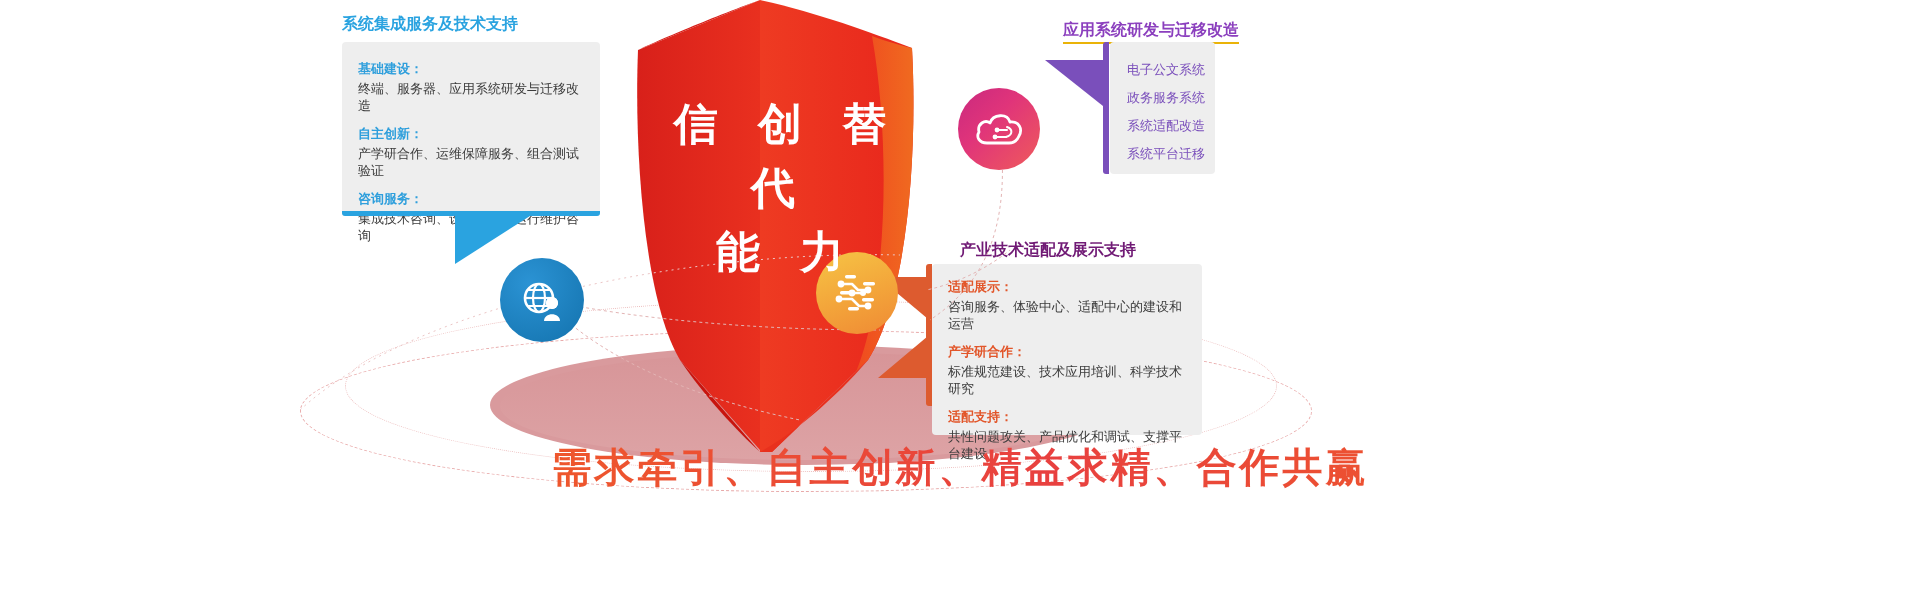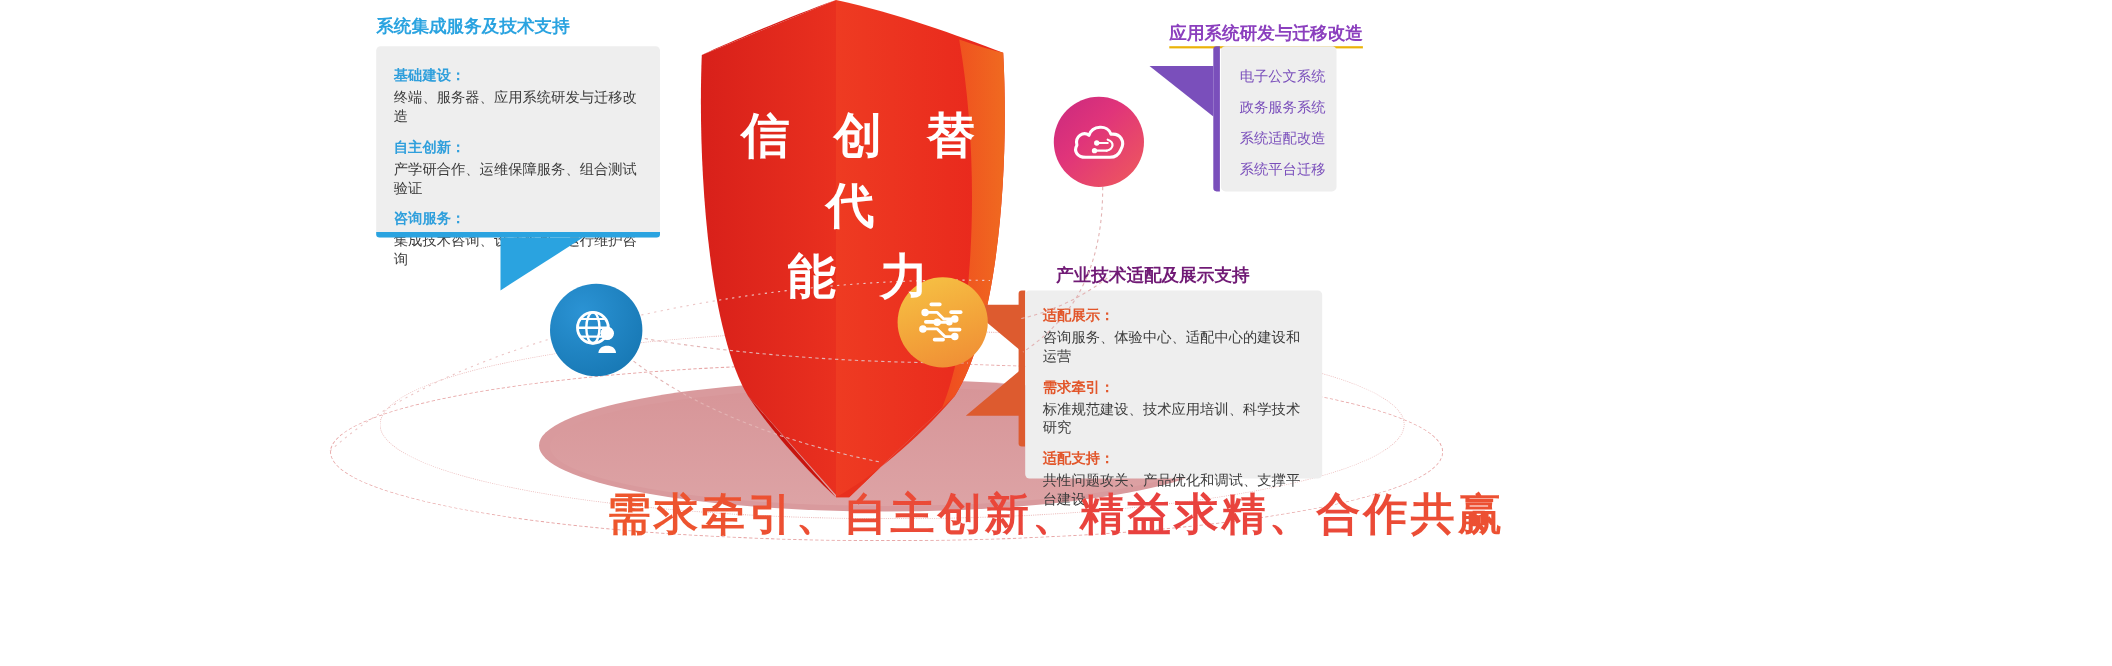--- a/index.html
+++ b/index.html
@@ -222,21 +222,21 @@
     </svg>
   </div>
 
   <div class="panel-title" id="panel-br-title">产业技术适配及展示支持</div>
   <div class="br-tail"></div>
   <div class="br-tail2"></div>
   <div id="panel-br-bar"></div>
   <div class="panel" id="panel-br">
     <p class="p-head">适配展示：</p>
     <p class="p-body">咨询服务、体验中心、适配中心的建设和运营</p>
-    <p class="p-head">需求牵引：</p>
+    <p class="p-head">产学研合作：</p>
     <p class="p-body">标准规范建设、技术应用培训、科学技术研究</p>
     <p class="p-head">适配支持：</p>
     <p class="p-body">共性问题攻关、产品优化和调试、支撑平台建设</p>
   </div>
 
   <div class="icon-circle" id="icon-chip">
     <svg width="50" height="46" viewBox="0 0 50 46">
       <g fill="#ffffff">
         <rect x="13" y="5" width="11" height="3.4" rx="1.6"></rect>
         <rect x="31" y="12" width="12" height="3.4" rx="1.6"></rect>

